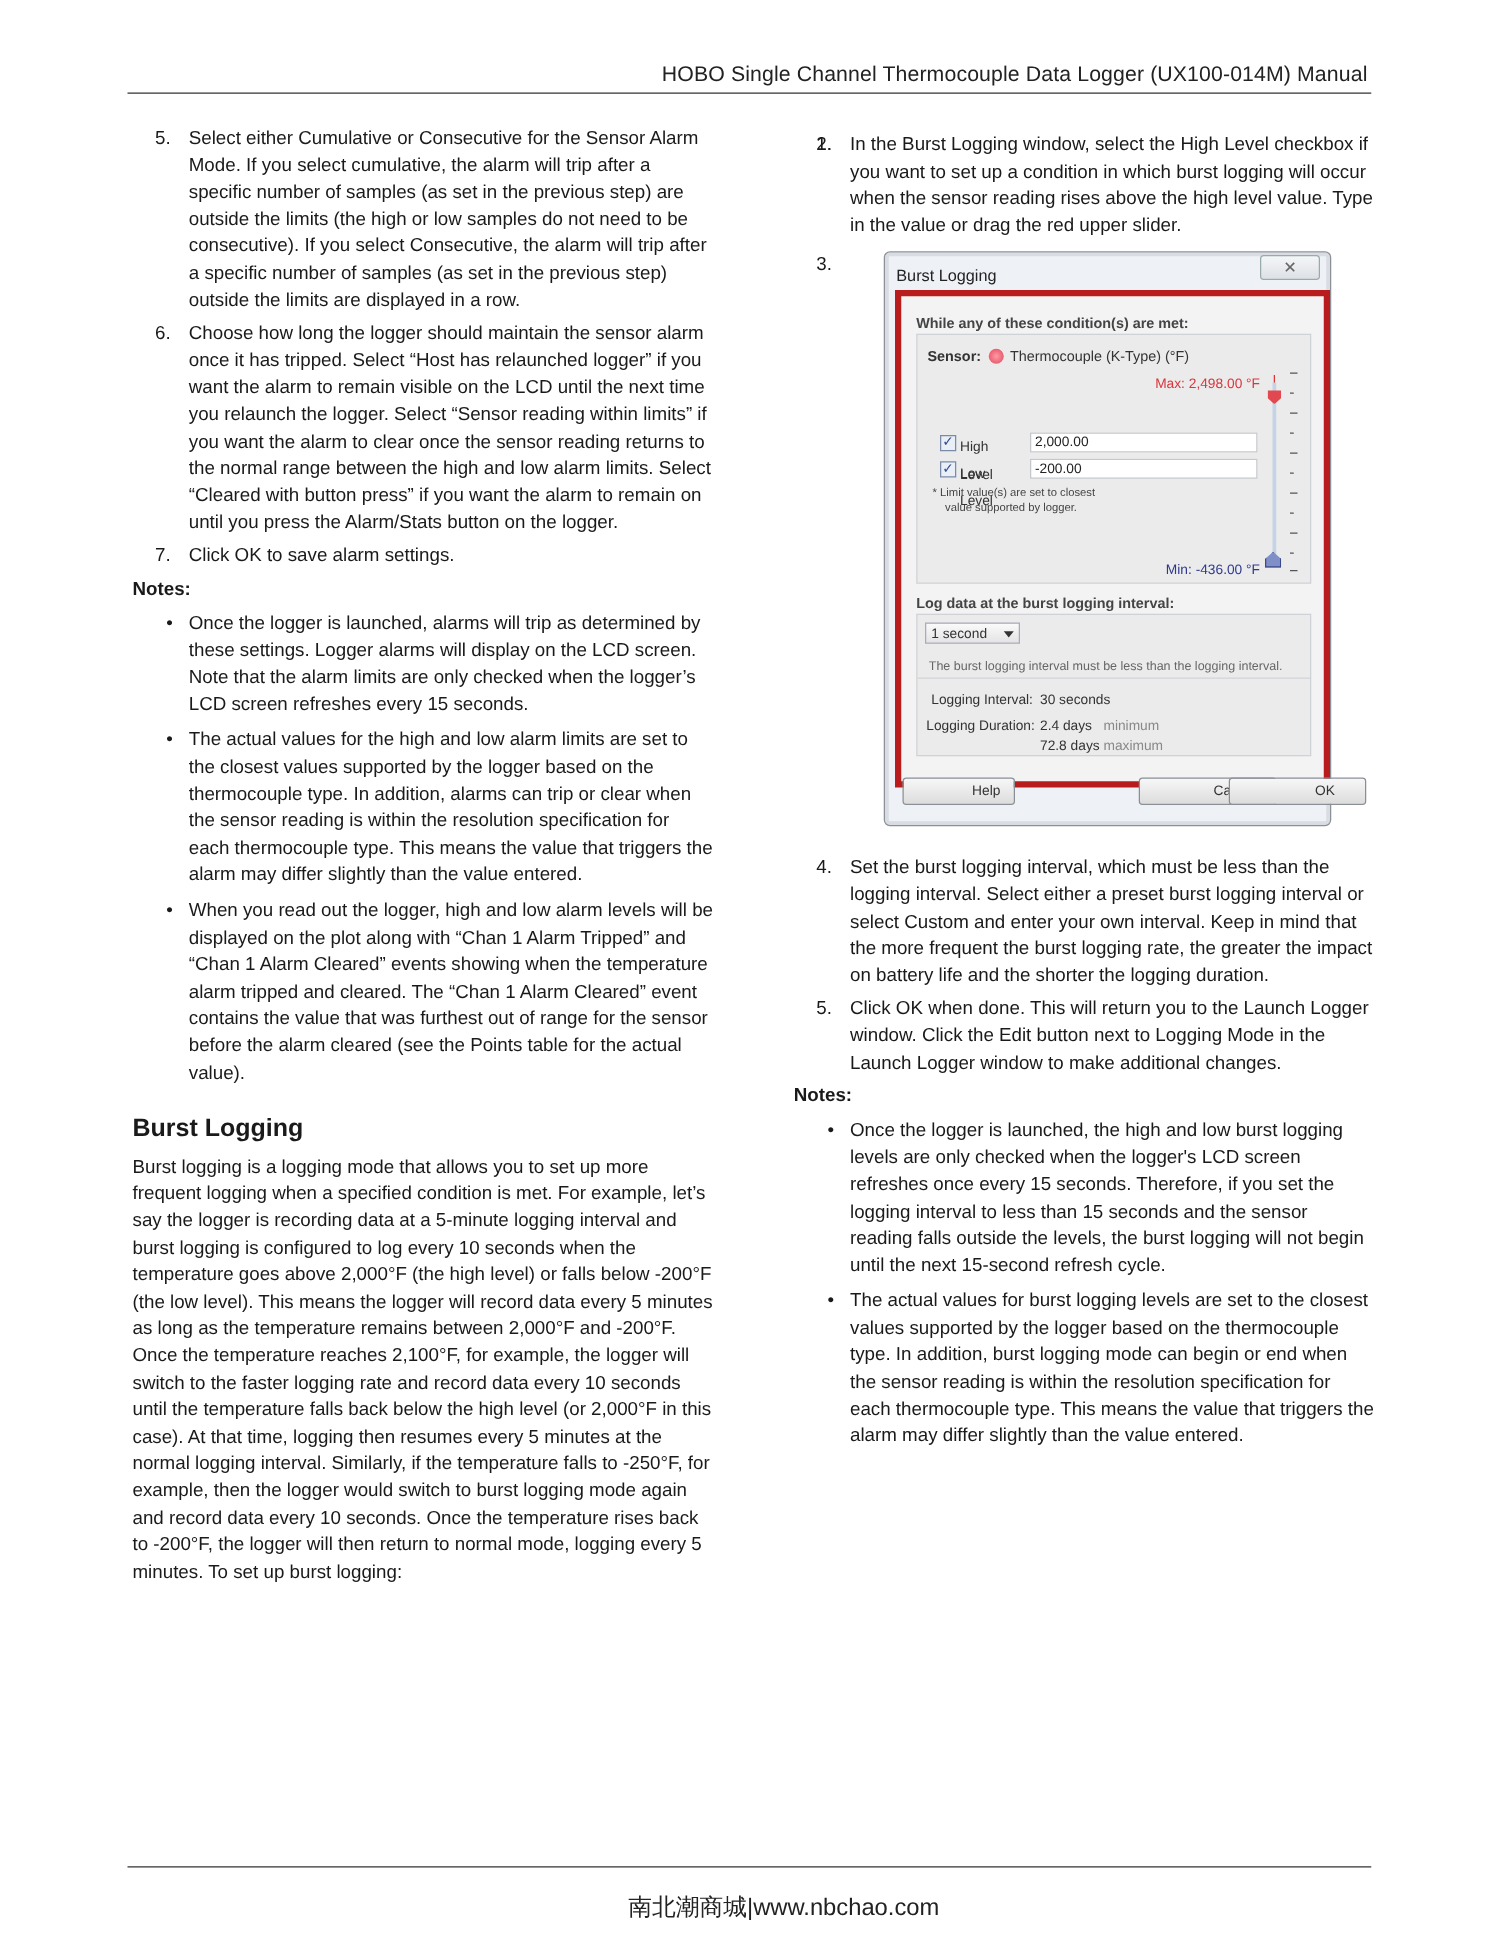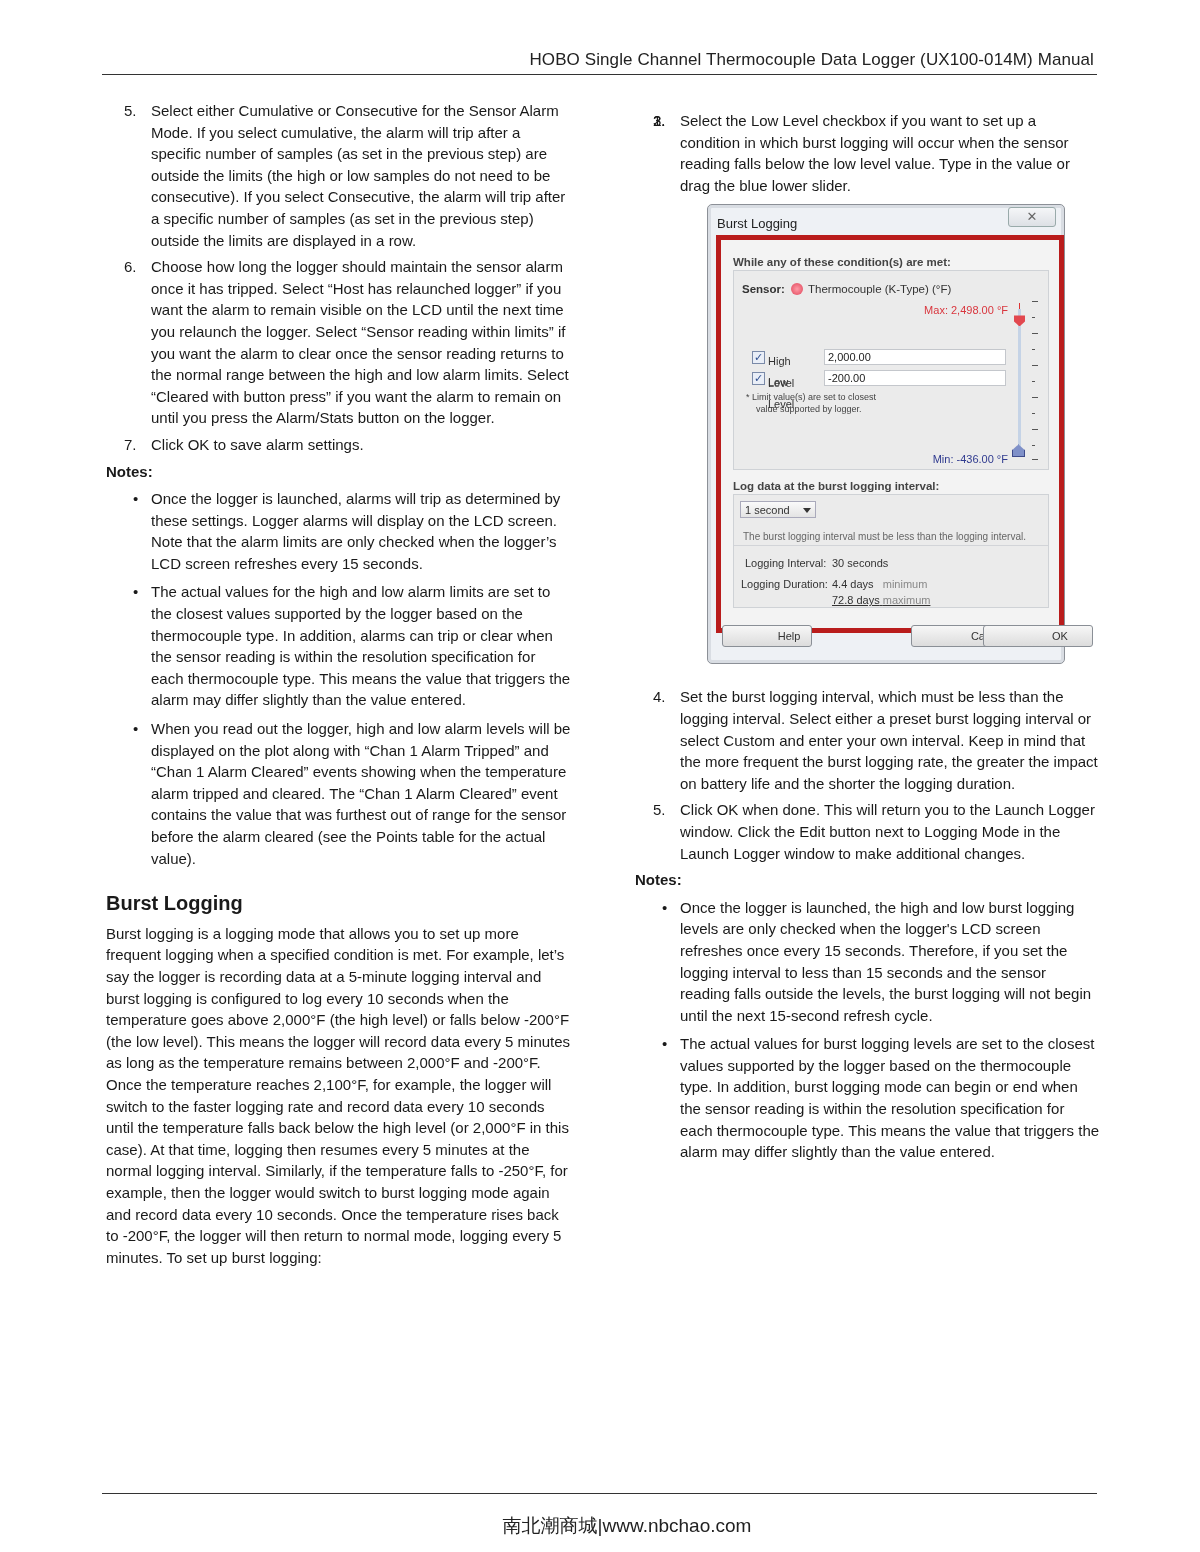--- a/index.html
+++ b/index.html
@@ -73,22 +73,22 @@
     <li><span class="bullet">•</span><span>The actual values for the high and low alarm limits are set to the closest values supported by the logger based on the thermocouple type. In addition, alarms can trip or clear when the sensor reading is within the resolution specification for each thermocouple type. This means the value that triggers the alarm may differ slightly than the value entered.</span></li>
     <li><span class="bullet">•</span><span>When you read out the logger, high and low alarm levels will be displayed on the plot along with “Chan 1 Alarm Tripped” and “Chan 1 Alarm Cleared” events showing when the temperature alarm tripped and cleared. The “Chan 1 Alarm Cleared” event contains the value that was furthest out of range for the sensor before the alarm cleared (see the Points table for the actual value).</span></li>
   </ul>
   <div class="section-title">Burst Logging</div>
   <p class="para">Burst logging is a logging mode that allows you to set up more frequent logging when a specified condition is met. For example, let’s say the logger is recording data at a 5-minute logging interval and burst logging is configured to log every 10 seconds when the temperature goes above 2,000°F (the high level) or falls below -200°F (the low level). This means the logger will record data every 5 minutes as long as the temperature remains between 2,000°F and -200°F. Once the temperature reaches 2,100°F, for example, the logger will switch to the faster logging rate and record data every 10 seconds until the temperature falls back below the high level (or 2,000°F in this case). At that time, logging then resumes every 5 minutes at the normal logging interval. Similarly, if the temperature falls to -250°F, for example, then the logger would switch to burst logging mode again and record data every 10 seconds. Once the temperature rises back to -200°F, the logger will then return to normal mode, logging every 5 minutes. To set up burst logging:</p>
 </div>
 
 <div class="col col-right">
   <ol class="steps">
     <li><span class="num">1.</span></li>
-    <li style="margin-bottom:10px"><span class="num">2.</span></li>
-    <li><span class="num">3.</span><span>Select the Low Level checkbox if you want to set up a condition in which burst logging will occur when the sensor reading falls below the low level value. Type in the value or drag the blue lower slider.</span></li>
+    <li style="margin-bottom:10px"><span class="num">2.</span><span>In the Burst Logging window, select the High Level checkbox if you want to set up a condition in which burst logging will occur when the sensor reading rises above the high level value. Type in the value or drag the red upper slider.</span></li>
+    <li><span class="num">3.</span></li>
   </ol>
 
   <div class="dialog">
     <div class="dlg-title">Burst Logging</div>
     <div class="dlg-close"><span>✕</span></div>
 
     <div class="dlg-body">
       <div class="grp-label" style="left:12px; top:12px;">While any of these condition(s) are met:</div>
       <div class="box" style="left:12px; top:30px; width:314px; height:198px;">
         <div class="sensor-line">
@@ -137,24 +137,24 @@
         <div class="select-box">
           <span>1 second</span>
           <span class="arrow"></span>
         </div>
         <div class="interval-note">The burst logging interval must be less than the logging interval.</div>
         <div style="position:absolute; left:0; top:50px; width:314px; height:1px; background:#d2d4d8;"></div>
         <div class="stat-label" style="left:11px; top:58px;">Logging Interval:</div>
         <div class="stat-val" style="left:98px; top:58px;">30 seconds</div>
         <div class="stat-label" style="left:7px; top:79px;">Logging Duration:</div>
         <div class="stat-val" style="left:98px; top:79px;">
-          <span>4.4 days</span>&nbsp;&nbsp;
+          <span>2.4 days</span>&nbsp;&nbsp;
           <span class="stat-sub">minimum</span>
         </div>
-        <div class="stat-val" style="left:98px; top:95px;text-decoration:underline;">
+        <div class="stat-val" style="left:98px; top:95px;">
           <span>72.8 days</span>
           <span class="stat-sub">maximum</span>
         </div>
       </div>
     </div>
 
     <div class="dlg-footer">
       <div class="btn" style="left:6px; top:10px; width:44px;">Help</div>
       <div class="btn" style="left:195px; top:10px; width:64px;">Cancel</div>
       <div class="btn" style="left:267px; top:10px; width:64px;">OK</div>

